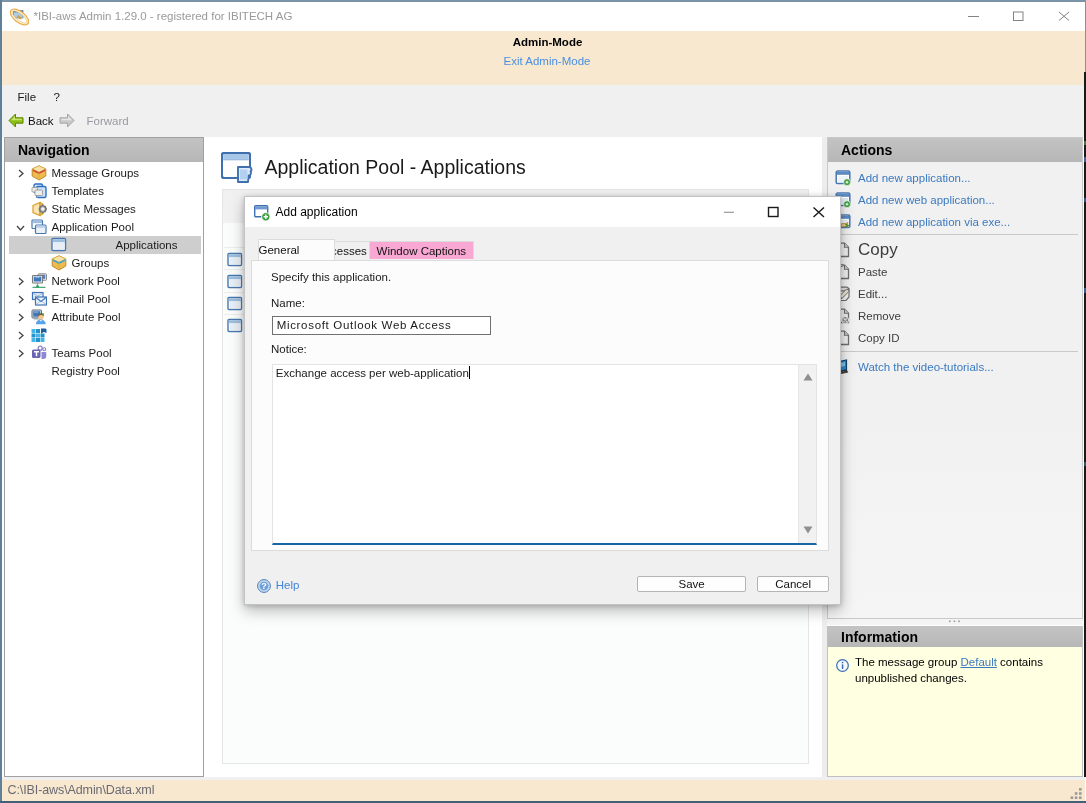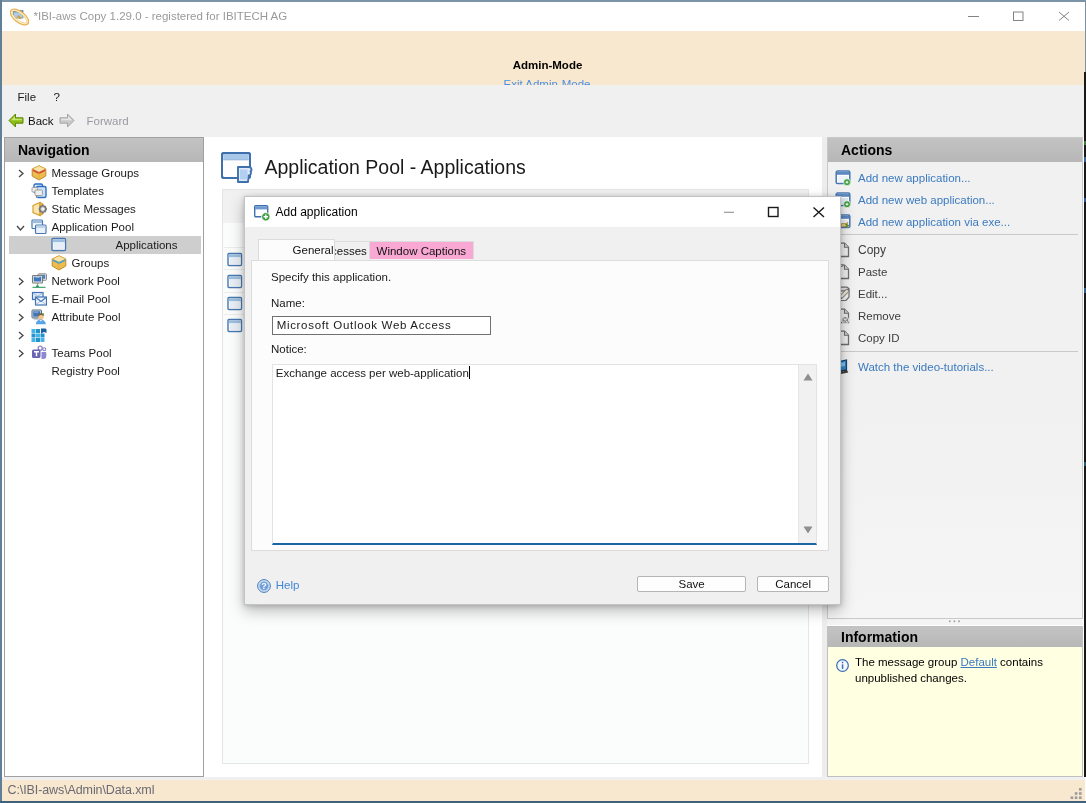--- a/index.html
+++ b/index.html
@@ -23,31 +23,31 @@
 <div class="abs" style="left:0;top:800.5px;width:1086px;height:2.5px;background:#42607a;z-index:50;"></div>
 
 <div class="abs" style="left:1.5px;top:1.5px;width:1083px;height:29.9px;background:#fff;">
   <svg class="abs" style="left:8px;top:6px;" width="19" height="18" viewBox="0 0 19 18">
     <rect x="3.5" y="2.5" width="9.5" height="7.5" fill="#aecbe2" stroke="#6f94b3" stroke-width="0.8"></rect>
     <rect x="3.5" y="2.5" width="9.5" height="1.8" fill="#5c83a6"></rect>
     <ellipse cx="9.5" cy="9" rx="10" ry="4.6" fill="none" stroke="#e8b054" stroke-width="2.8" transform="rotate(38 9.5 9)"></ellipse>
     <ellipse cx="9.5" cy="9" rx="9.6" ry="4.1" fill="none" stroke="#fdf0cd" stroke-width="1.2" transform="rotate(38 9.5 9)"></ellipse>
     <path d="M8 7 l3.5 2.5 l-1 2 l-3.5 -2 z" fill="#cfa23e"></path>
   </svg>
-  <div class="abs" style="left:32px;top:0;height:28px;line-height:28px;color:#9a9a9a;font-size:11.5px;">*IBI-aws Copy 1.29.0 - registered for IBITECH AG</div>
+  <div class="abs" style="left:32px;top:0;height:28px;line-height:28px;color:#9a9a9a;font-size:11.5px;">*IBI-aws Admin 1.29.0 - registered for IBITECH AG</div>
 
   <svg class="abs" style="left:960px;top:0;" width="115" height="29" viewBox="0 0 115 29">
     <line x1="6" y1="14.5" x2="17" y2="14.5" stroke="#838383" stroke-width="1"></line>
     <rect x="51.5" y="10" width="9.5" height="8.5" fill="none" stroke="#838383" stroke-width="1"></rect>
     <path d="M97 10 l10 8.5 M107 10 l-10 8.5" stroke="#838383" stroke-width="1"></path>
   </svg>
 </div>
 
 <div class="abs" style="left:1.5px;top:31.4px;width:1083px;height:53.6px;background:#f8e8d0;text-align:center;">
-  <div style="padding-top:28px;font-weight:bold;font-size:11.5px;color:#000;text-indent:9px;">Admin-Mode</div>
+  <div style="padding-top:5px;font-weight:bold;font-size:11.5px;color:#000;text-indent:9px;">Admin-Mode</div>
   <div style="padding-top:7px;font-size:11.5px;color:#4a8fe2;text-indent:8px;">Exit Admin-Mode</div>
 </div>
 
 <div class="abs" style="left:1.5px;top:84.5px;width:1083px;height:24.5px;background:#f0f0f0;">
   <div class="abs" style="left:16px;top:0;height:24px;line-height:25px;color:#1a1a1a;">File</div>
   <div class="abs" style="left:52px;top:0;height:24px;line-height:25px;color:#1a1a1a;">?</div>
 </div>
 
 <div class="abs" style="left:1.5px;top:109px;width:1083px;height:28px;background:#f0f0f0;">
   <svg class="abs" style="left:6.5px;top:3.5px;" width="16" height="15" viewBox="0 0 16 15">
@@ -256,21 +256,21 @@
           <path d="M3 6 h10 v6 H3 z" fill="#eef3f9"></path>
           <path d="M6.5 9.5 h4 l2.5 -1 l-1 2.5 l1 2.5 l-2.5 -1 h-4 z" fill="#e3c87e" stroke="#a8883a" stroke-width="0.7"></path>
           <path d="M10.5 10 l3.5 1.5 l-3.5 1.5 l1 -1.5 z" fill="#6fae3f" stroke="#4a7f23" stroke-width="0.7"></path>
         </svg></div>
       <div class="abs" style="left:30px;top:74.5px;height:18px;line-height:18px;font-size:11.5px;color:#3b7ac0;text-align:right;">Add new application via exe...</div>
       <div class="abs" style="left:7px;top:95.5px;width:243px;height:1px;background:#c9c9c9;"></div>
       <div class="abs" style="left:6.5px;top:104px;"><svg width="16" height="16" viewBox="0 0 16 16">
           <path d="M2.5 1.2 h7 l4 4 v9.3 h-11 z" fill="#efefef" stroke="#6e6e6e" stroke-width="1.3"></path>
           <path d="M9.5 1.2 v4 h4" fill="#d5d5d5" stroke="#6e6e6e" stroke-width="1.1"></path>
         </svg></div>
-      <div class="abs" style="left:30px;top:103px;height:18px;line-height:18px;font-size:12px;color:#3d3d3d;">Copy</div>
+      <div class="abs" style="left:30px;top:103px;height:18px;line-height:18px;font-size:17px;color:#3d3d3d;">Copy</div>
       <div class="abs" style="left:6.5px;top:126px;"><svg width="16" height="16" viewBox="0 0 16 16">
           <path d="M2.5 1.2 h7 l4 4 v9.3 h-11 z" fill="#efefef" stroke="#6e6e6e" stroke-width="1.3"></path>
           <path d="M9.5 1.2 v4 h4" fill="#d5d5d5" stroke="#6e6e6e" stroke-width="1.1"></path>
           <rect x="4" y="0.3" width="4" height="2.2" rx="0.8" fill="#c9c9c9" stroke="#6e6e6e" stroke-width="0.9"></rect>
         </svg></div>
       <div class="abs" style="left:30px;top:125px;height:18px;line-height:18px;font-size:11.5px;color:#3d3d3d;">Paste</div>
       <div class="abs" style="left:6.5px;top:148px;"><svg width="16" height="16" viewBox="0 0 16 16">
           <path d="M2.5 1.2 h9 a2 2 0 0 1 2 2 v2 h-13 v-2 a2 2 0 0 1 2 -2 z" fill="#e3e3e3" stroke="#6e6e6e" stroke-width="1.2"></path>
           <path d="M2 5 l9 0 l3 -2 v8 l-3 3.5 h-9 z" fill="#f1f1f1" stroke="#6e6e6e" stroke-width="1.2"></path>
           <path d="M3.5 13.5 l1.2 -3.6 l7 -7 l2.4 2.4 l-7 7 z" fill="#e9e2d2" stroke="#6e6e6e" stroke-width="1"></path>
@@ -345,21 +345,21 @@
       <path d="M11.8 9.6 v4.4 M9.6 11.8 h4.4" stroke="#fff" stroke-width="1.4"></path>
     </svg>
     <div class="abs" style="left:31px;top:0;height:30px;line-height:30px;color:#000;font-size:12px;">Add application</div>
     <svg class="abs" style="left:475.5px;top:0;" width="135" height="30" viewBox="0 0 135 30">
       <line x1="4" y1="15.3" x2="14" y2="15.3" stroke="#9a9a9a" stroke-width="1.2"></line>
       <rect x="48.5" y="10.5" width="9.5" height="9" fill="none" stroke="#1a1a1a" stroke-width="1.4"></rect>
       <path d="M93.5 10.5 l10.5 9.5 M104 10.5 l-10.5 9.5" stroke="#1a1a1a" stroke-width="1.4"></path>
     </svg>
   </div>
 
-  <div class="abs" style="left:13px;top:41.7px;width:77px;height:21px;background:#fcfcfc;border:1px solid #dcdcdc;border-bottom:none;z-index:3;text-align:right;line-height:21px;color:#111;">General</div>
+  <div class="abs" style="left:13px;top:41.7px;width:77px;height:21px;background:#fcfcfc;border:1px solid #dcdcdc;border-bottom:none;z-index:3;text-align:left;line-height:21px;color:#111;">General</div>
   <div class="abs" style="left:66.9px;top:44.3px;width:58.2px;height:17.7px;background:#f0f0f0;border:1px solid #dcdcdc;border-left:none;border-bottom:none;z-index:2;text-align:center;line-height:18px;color:#111;">Processes</div>
   <div class="abs" style="left:125.1px;top:44.3px;width:104.4px;height:17.7px;background:#f9a8d4;border:1px solid #dcdcdc;border-left:none;border-bottom:none;z-index:2;text-align:center;line-height:18px;color:#111;">Window Captions</div>
 
   <div class="abs" style="left:6.9px;top:62.7px;width:578.1px;height:290.9px;background:#fcfcfc;border:1px solid #dcdcdc;z-index:1;">
     <div class="abs" style="left:18.6px;top:10px;">Specify this application.</div>
     <div class="abs" style="left:18.6px;top:36.5px;">Name:</div>
     <div class="abs" style="left:19.8px;top:55.7px;width:218.8px;height:18.6px;background:#fff;border:1px solid #717171;line-height:16.5px;padding-left:3.5px;letter-spacing:0.68px;">Microsoft Outlook Web Access</div>
     <div class="abs" style="left:18.6px;top:82.3px;">Notice:</div>
 
     <div class="abs" style="left:19.9px;top:103px;width:544.7px;height:181.8px;background:#fff;border:1px solid #e3e3e3;border-bottom:2.5px solid #1866a3;">

